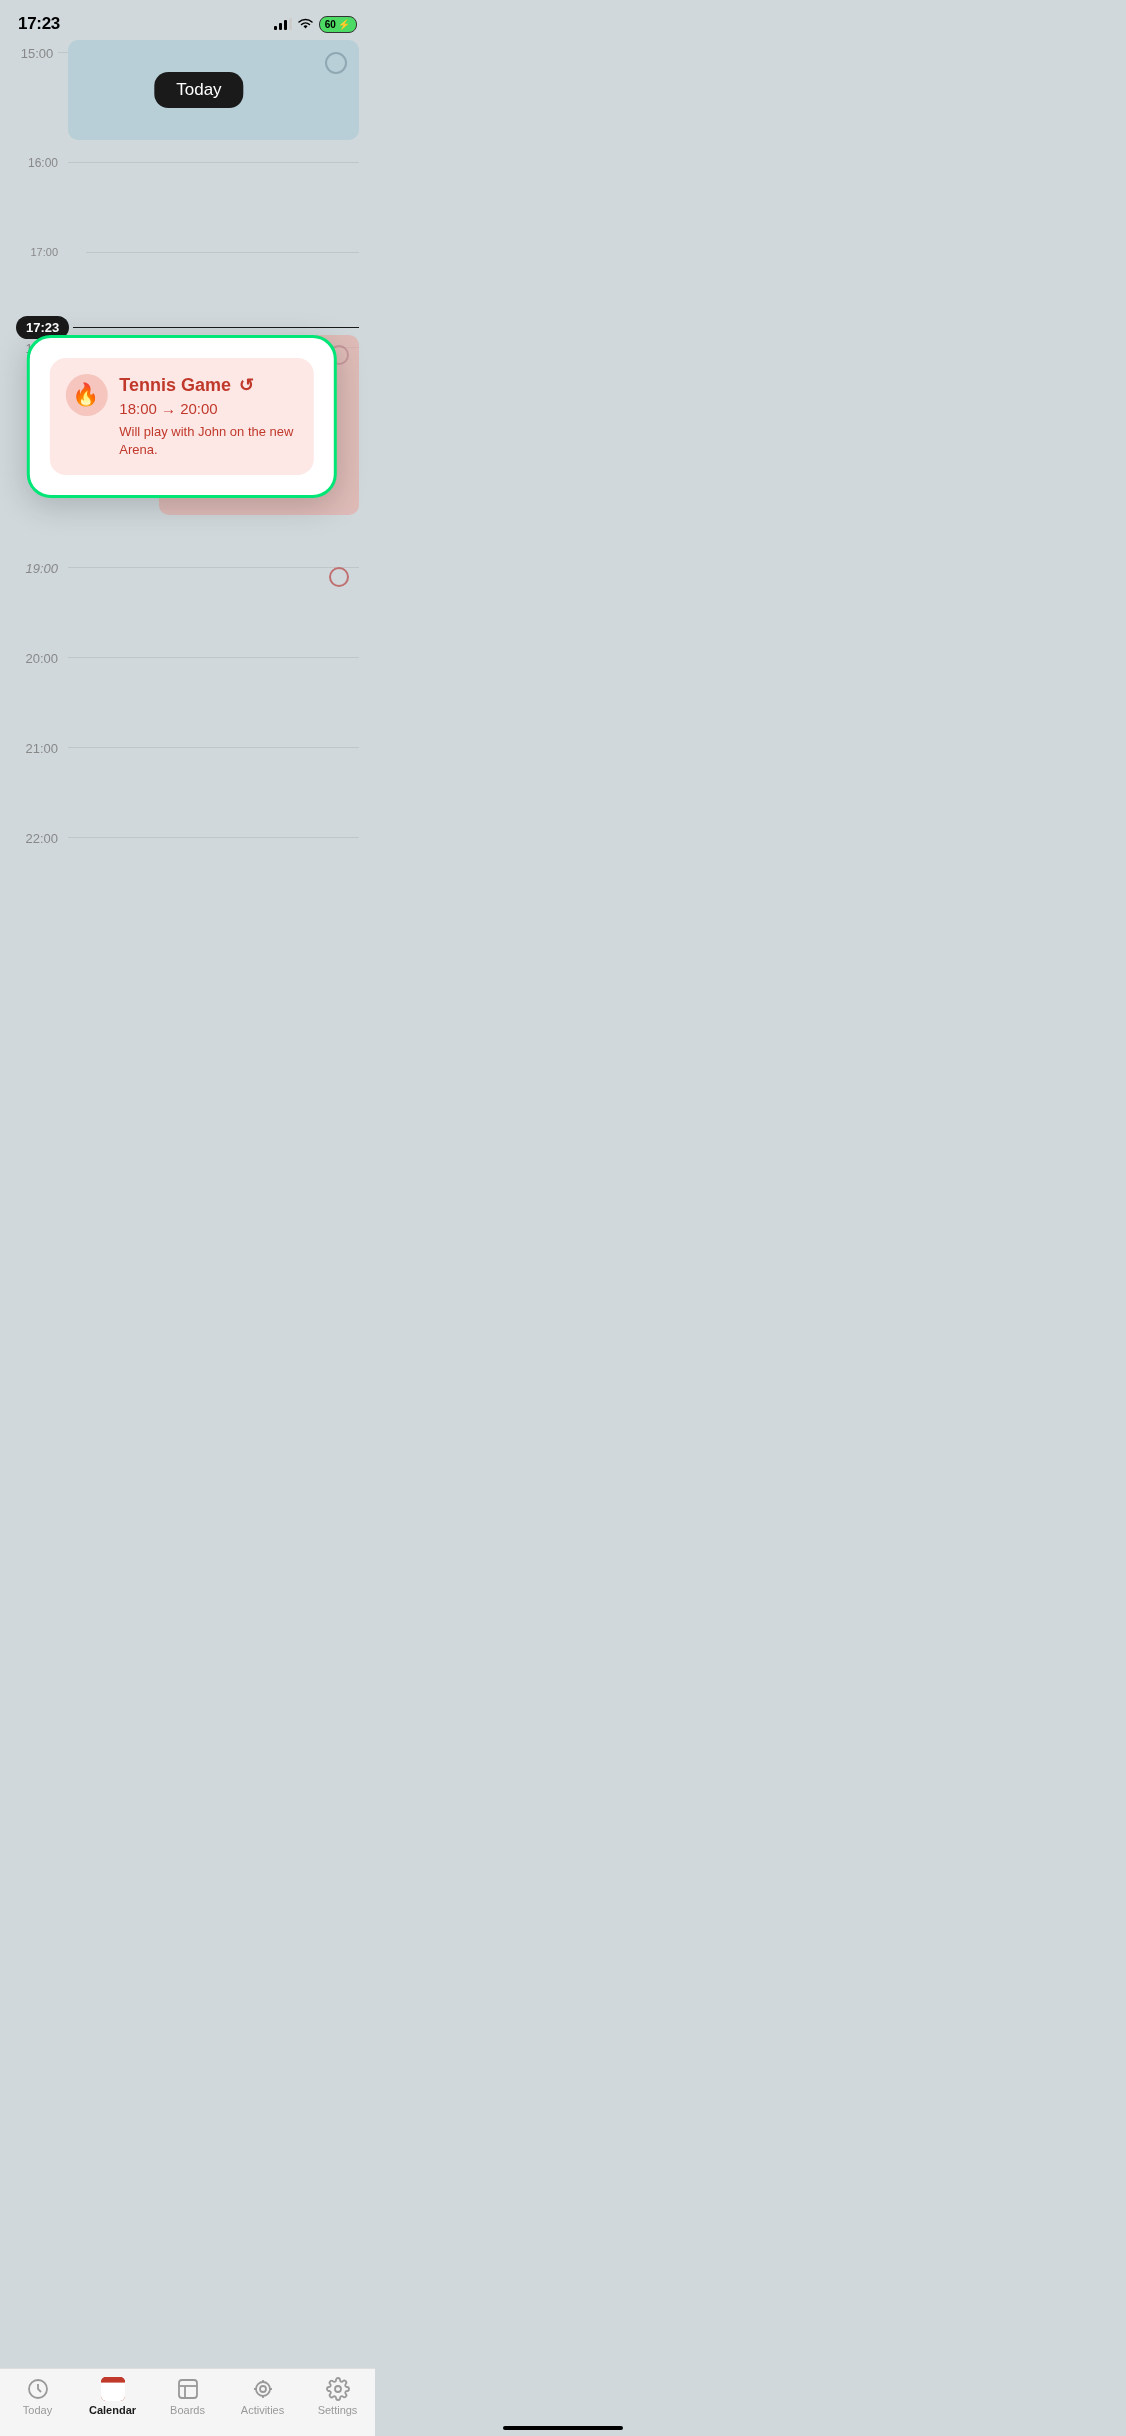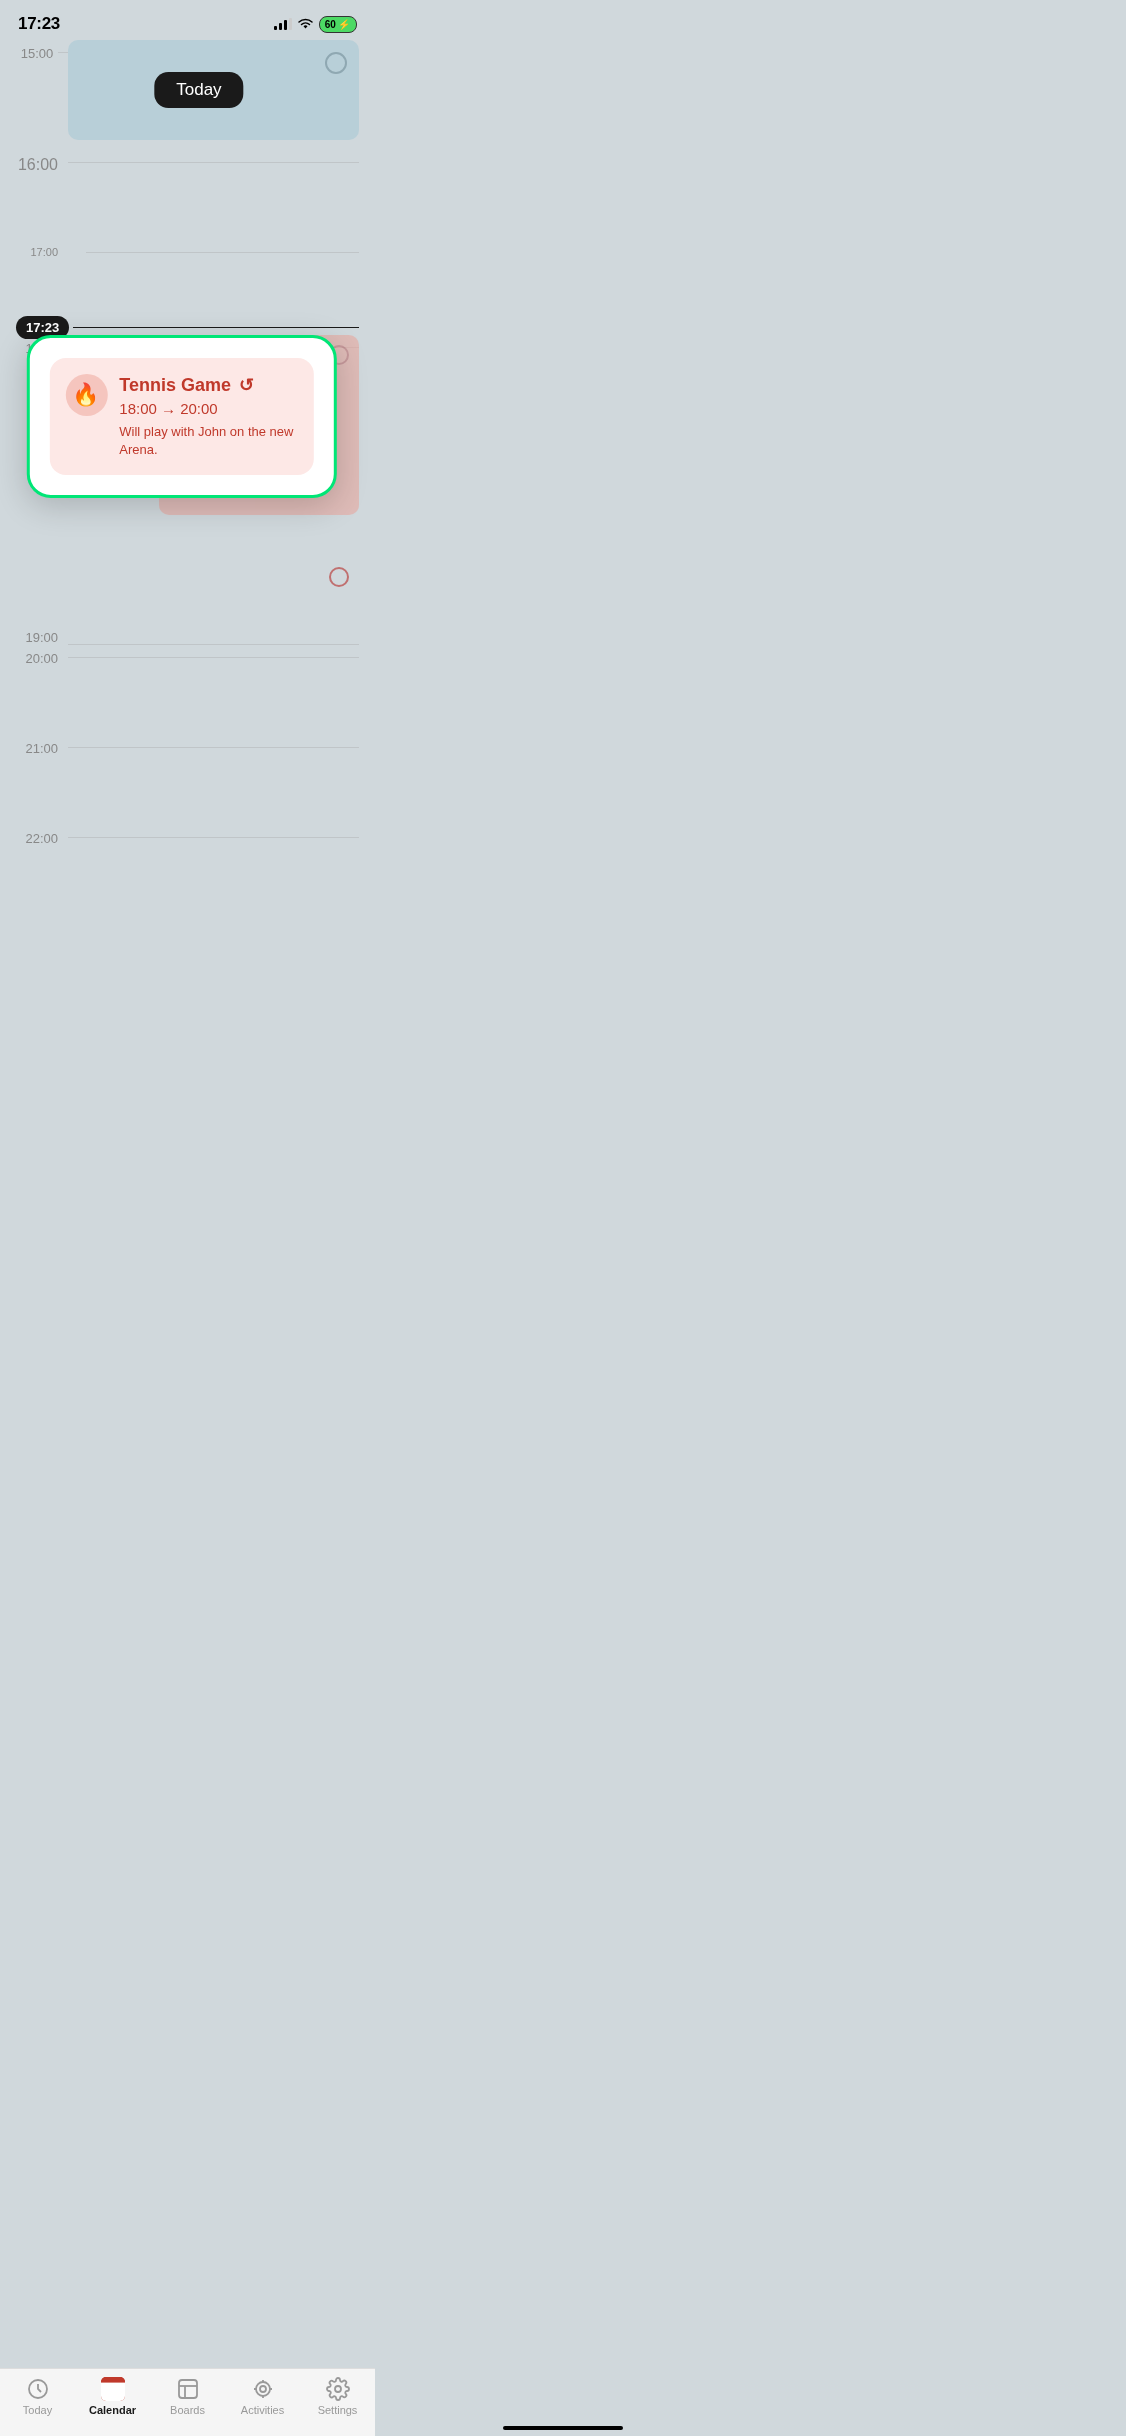--- a/index.html
+++ b/index.html
@@ -143,21 +143,21 @@
       <div style="flex:1;height:1px;background:#c0c5c8;margin-top:6px;"></div>
     </div>
 
     <div style="position:absolute;left:68px;right:16px;top:0;height:100px;background:#b8cfd8;border-radius:10px;overflow:hidden;">
       <div style="position:absolute;top:50%;left:45%;transform:translate(-50%,-50%);background:#1a1a1a;color:#fff;border-radius:14px;padding:8px 22px;font-size:17px;font-weight:500;">Today</div>
       <div style="position:absolute;right:12px;top:12px;width:22px;height:22px;border-radius:50%;border:2px solid #8fa8b2;"></div>
     </div>
   </div>
 
   <div style="display:flex;align-items:flex-start;padding:6px 16px 0 16px;min-height:90px;">
-    <span style="font-size:16px;color:#888;width:42px;text-align:right;flex-shrink:0;margin-right:10px;">16:00</span>
+    <span style="font-size:12px;color:#888;width:42px;text-align:right;flex-shrink:0;margin-right:10px;">16:00</span>
     <div style="flex:1;height:1px;background:#c0c5c8;margin-top:6px;"></div>
   </div>
 
   <div style="display:flex;align-items:flex-start;padding:6px 16px 0 16px;min-height:80px;">
     <span style="font-size:11px;color:#888;width:42px;text-align:right;flex-shrink:0;margin-right:28px;">17:00</span>
     <div style="flex:1;height:1px;background:#c0c5c8;margin-top:6px;"></div>
   </div>
 
   <div style="display:flex;align-items:center;padding:0 16px;margin:-4px 0;z-index:5;position:relative;">
     <div style="background:#1a1a1a;color:#fff;border-radius:12px;padding:4px 10px;font-size:13px;font-weight:600;white-space:nowrap;">17:23</div>
@@ -189,21 +189,21 @@
               <div style="font-size:15px;font-weight:500;color:#c0392b;margin-bottom:6px;">18:00 → 20:00</div>
               <div style="font-size:13px;color:#c0392b;line-height:1.4;">Will play with John on the
 new Arena.</div>
             </div>
           </div>
         </div>
       </div>
     </div>
   </div>
 
-  <div style="display:flex;align-items:flex-end;padding:6px 16px 0 16px;min-height:90px;position:relative;">
+  <div style="display:flex;align-items:flex-start;padding:6px 16px 0 16px;min-height:90px;position:relative;font-style:italic;">
     <span style="font-size:13px;color:#888;width:42px;text-align:right;flex-shrink:0;margin-right:10px;">19:00</span>
     <div style="flex:1;height:1px;background:#c0c5c8;margin-top:6px;"></div>
 
     <div style="position:absolute;right:26px;top:12px;width:20px;height:20px;border-radius:50%;border:2px solid #c07070;"></div>
   </div>
 
   <div style="display:flex;align-items:flex-start;padding:6px 16px 0 16px;min-height:90px;">
     <span style="font-size:13px;color:#888;width:42px;text-align:right;flex-shrink:0;margin-right:10px;">20:00</span>
     <div style="flex:1;height:1px;background:#c0c5c8;margin-top:6px;"></div>
   </div>

